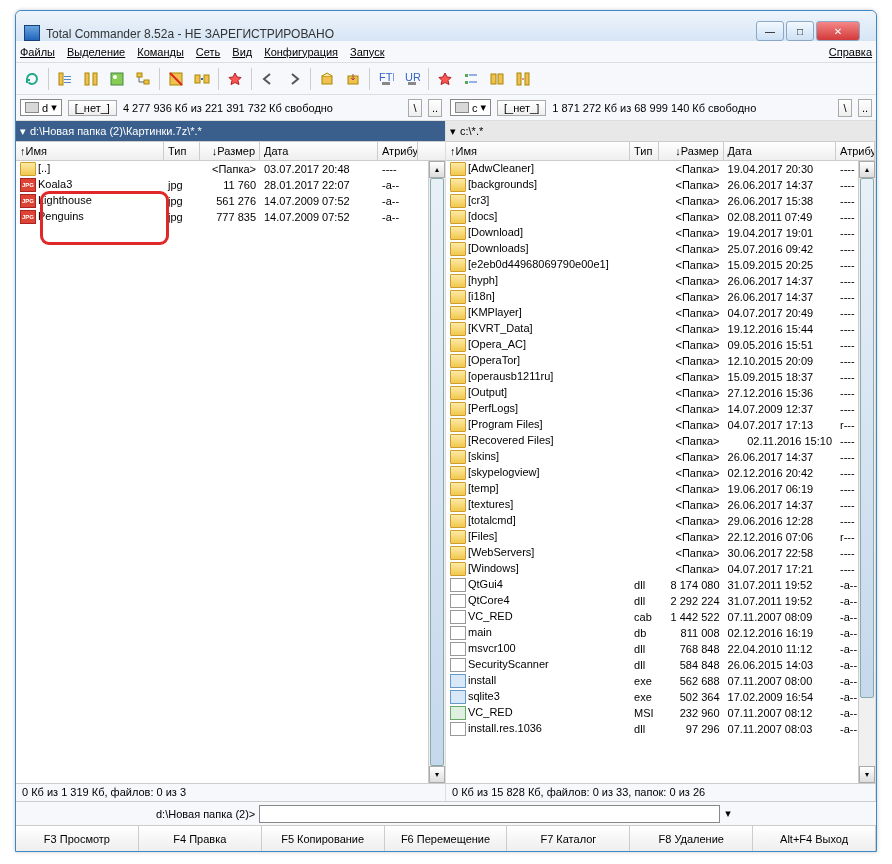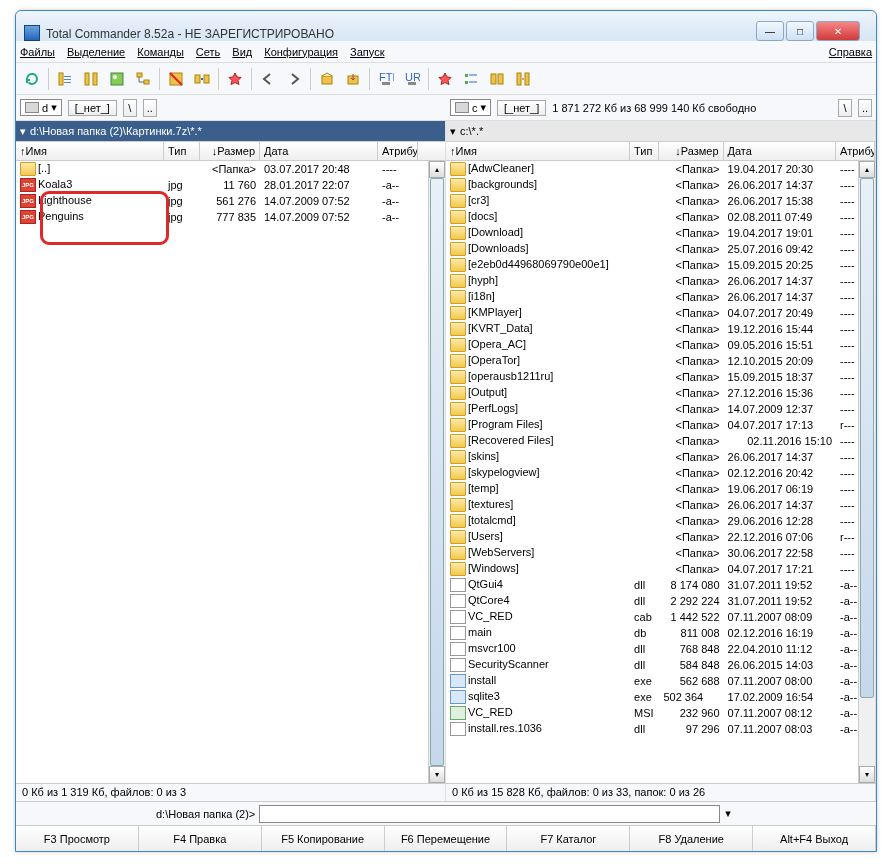--- a/index.html
+++ b/index.html
@@ -203,20 +203,21 @@
   </div>
 
   <div class="drives">
     <div class="drive-half">
       <div class="drive-sel">
           <span class="drv-ic"></span>
           <span>d</span>
           <span>▾</span>
         </div>
       <div class="drive-btn">[_нет_]</div>
+      <span style="flex:1">4 277 936 Кб из 221 391 732 Кб свободно</span>
       <div class="drv-arrow">\</div>
       <div class="drv-arrow">..</div>
     </div>
     <div class="drive-half">
       <div class="drive-sel">
           <span class="drv-ic"></span>
           <span>c</span>
           <span>▾</span>
         </div>
       <div class="drive-btn">[_нет_]</div>
@@ -443,21 +444,21 @@
             <div class="cell" style="width: 40px;">----</div>
           </div>
           <div class="row">
             <div class="cell" style="width: 190px;"><span class="fico folder-ic"></span><span>[totalcmd]</span></div>
             <div class="cell" style="width: 30px;"></div>
             <div class="cell" style="width: 66px; text-align: right;">&lt;Папка&gt;</div>
             <div class="cell" style="width: 116px;">29.06.2016 12:28</div>
             <div class="cell" style="width: 40px;">----</div>
           </div>
           <div class="row">
-            <div class="cell" style="width: 190px;"><span class="fico folder-ic"></span><span>[Users]</span></div>
+            <div class="cell" style="width: 190px;"><span class="fico folder-ic"></span><span>[Files]</span></div>
             <div class="cell" style="width: 30px;"></div>
             <div class="cell" style="width: 66px; text-align: right;">&lt;Папка&gt;</div>
             <div class="cell" style="width: 116px;">22.12.2016 07:06</div>
             <div class="cell" style="width: 40px;">r---</div>
           </div>
           <div class="row">
             <div class="cell" style="width: 190px;"><span class="fico folder-ic"></span><span>[WebServers]</span></div>
             <div class="cell" style="width: 30px;"></div>
             <div class="cell" style="width: 66px; text-align: right;">&lt;Папка&gt;</div>
             <div class="cell" style="width: 116px;">30.06.2017 22:58</div>
@@ -515,21 +516,21 @@
           <div class="row">
             <div class="cell" style="width: 190px;"><span class="fico exe-ic"></span><span>install</span></div>
             <div class="cell" style="width: 30px;">exe</div>
             <div class="cell" style="width: 66px; text-align: right;">562 688</div>
             <div class="cell" style="width: 116px;">07.11.2007 08:00</div>
             <div class="cell" style="width: 40px;">-a--</div>
           </div>
           <div class="row">
             <div class="cell" style="width: 190px;"><span class="fico exe-ic"></span><span>sqlite3</span></div>
             <div class="cell" style="width: 30px;">exe</div>
-            <div class="cell" style="width: 66px; ">502 364</div>
+            <div class="cell" style="width: 66px; text-align: right;">502 364</div>
             <div class="cell" style="width: 116px;">17.02.2009 16:54</div>
             <div class="cell" style="width: 40px;">-a--</div>
           </div>
           <div class="row">
             <div class="cell" style="width: 190px;"><span class="fico msi-ic"></span><span>VC_RED</span></div>
             <div class="cell" style="width: 30px;">MSI</div>
             <div class="cell" style="width: 66px; text-align: right;">232 960</div>
             <div class="cell" style="width: 116px;">07.11.2007 08:12</div>
             <div class="cell" style="width: 40px;">-a--</div>
           </div>

